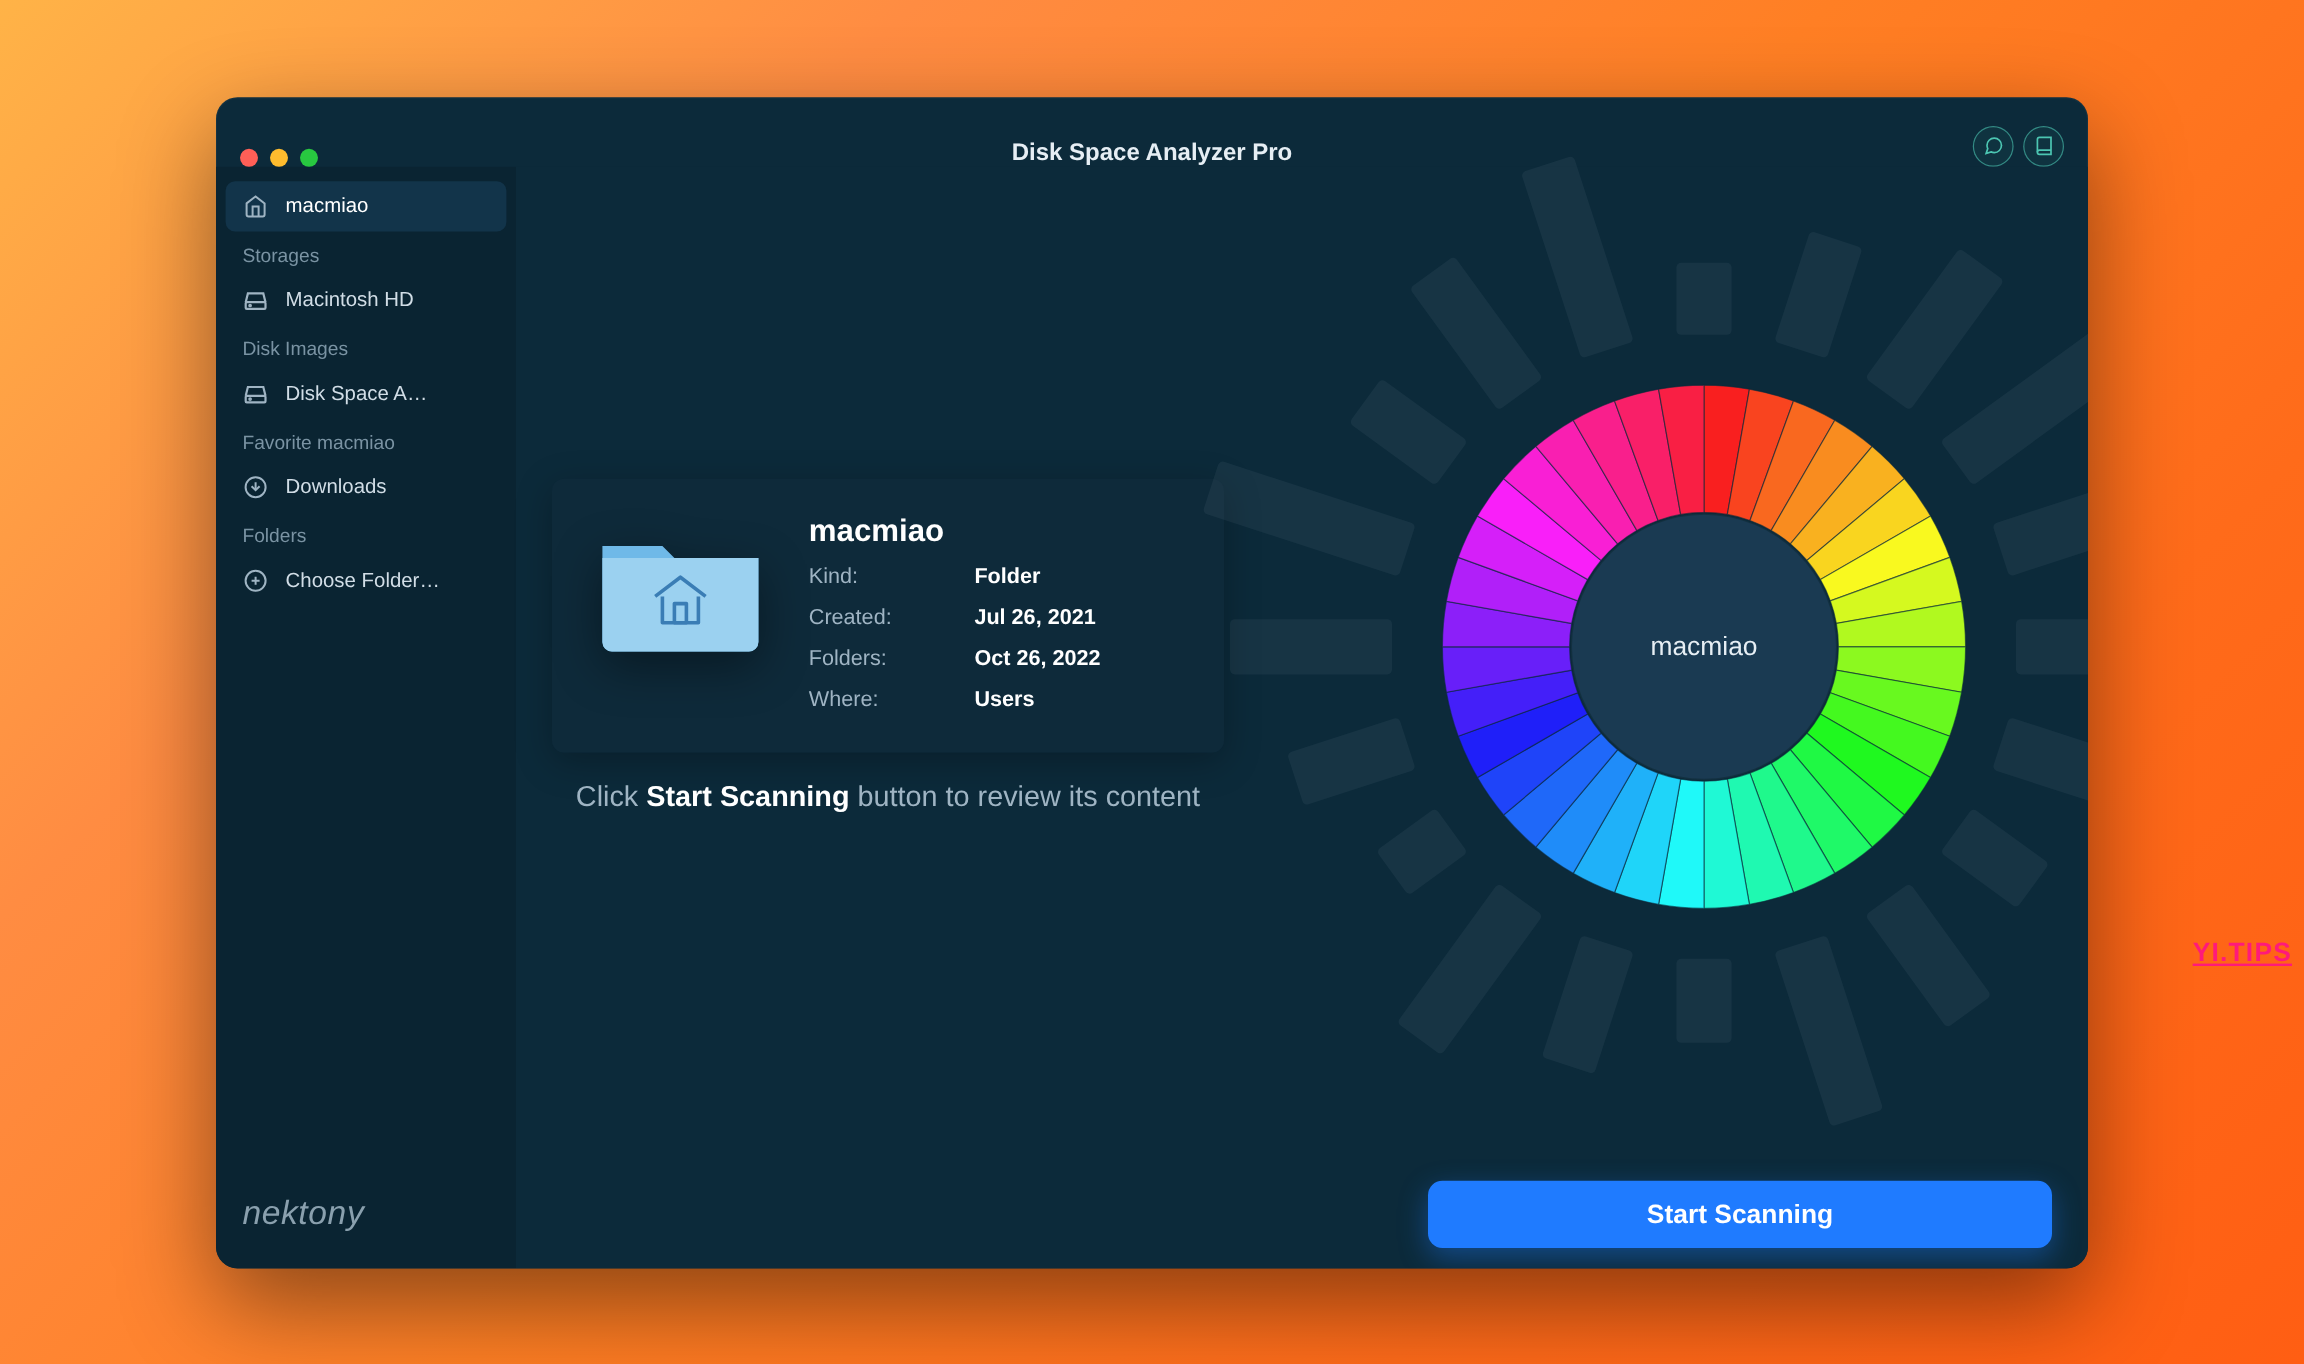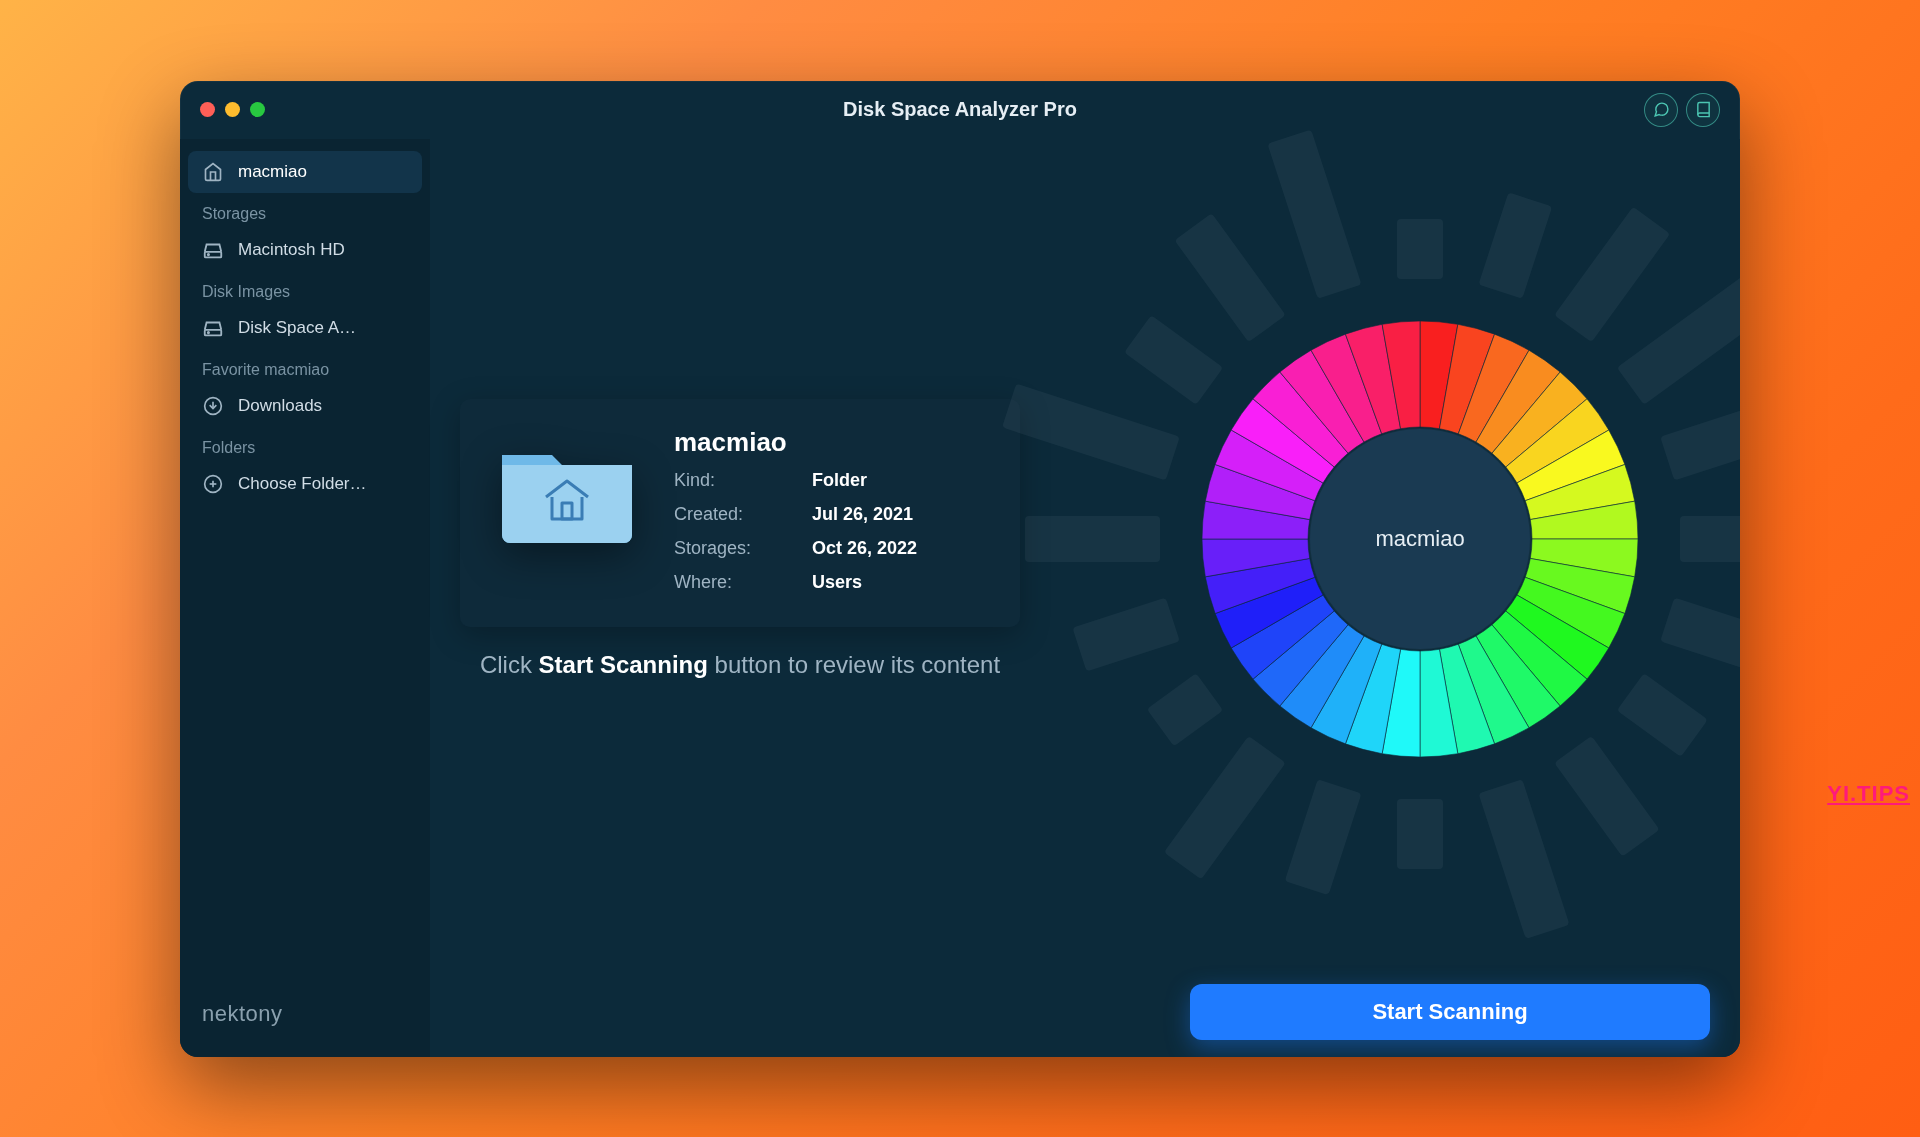--- a/index.html
+++ b/index.html
@@ -14,39 +14,39 @@
   color: #ff1a7a; font-weight: 800; font-size: 22px; letter-spacing: 1px; text-decoration: underline;
 }
 .window {
   width: 1560px; height: 976px;
   background: #0c2a3a;
   border-radius: 18px;
   box-shadow: 0 30px 80px rgba(0,0,0,.45), 0 0 0 1px rgba(255,255,255,.04) inset;
   display: flex; flex-direction: column; overflow: hidden;
 }
 .titlebar {
-  height: 58px; display: flex; align-items: center; padding: 0 20px;
+  height: 58px; display: flex; align-items: flex-end; padding: 0 20px;
   position: relative;
 }
 .traffic { display: flex; gap: 10px; }
 .dot { width: 15px; height: 15px; border-radius: 50%; }
 .dot.red { background: #ff5f57; }
 .dot.yellow { background: #febc2e; }
 .dot.green { background: #28c840; }
 .title { position: absolute; left: 0; right: 0; text-align: center; color: #e6eef4; font-size: 20px; font-weight: 600; }
 .titlebar-right { margin-left: auto; display: flex; gap: 8px; }
 .tb-btn { width: 34px; height: 34px; border-radius: 50%; border: 1px solid rgba(76,198,178,.6); display: flex; align-items: center; justify-content: center; color: #4cc6b2; cursor: pointer; background: rgba(76,198,178,.06); }
 
 .body { flex: 1; display: flex; justify-content: flex-end; }
 .sidebar { width: 250px; background: #0a2432; display: flex; flex-direction: column; padding: 12px 8px 12px 8px; }
 .side-item { display: flex; align-items: center; gap: 14px; padding: 10px 14px; border-radius: 8px; color: #d1dde6; font-size: 17px; cursor: pointer; }
 .side-item.active { background: #12344a; color: #fff; }
 .side-head { color: #7a93a3; font-size: 16px; padding: 12px 14px 6px; }
 .side-icon { width: 22px; height: 22px; display: flex; align-items: center; justify-content: center; color: #9fb4c3; flex-shrink: 0; }
-.brand { margin-top: auto; padding: 18px 14px; color: #8aa0ae; font-size: 22px; letter-spacing: .5px; }
+.brand { margin-top: auto; padding: 18px 14px; color: #8aa0ae; font-size: 28px; letter-spacing: .5px; font-style: italic; }
 
 .main { flex: 1; position: relative; display: flex; flex-direction: column; background: #0c2a3a; }
 .content { flex: 1; display: flex; align-items: flex-start; padding: 60px 40px 0 30px; gap: 40px; position: relative; }
 .info-card {
   margin-top: 200px;
   width: 560px; background: rgba(16,42,58,.55); border-radius: 10px; padding: 28px 32px 34px;
   display: flex; gap: 32px; align-items: flex-start;
   box-shadow: 0 8px 30px rgba(0,0,0,.25);
 }
 .folder-graphic { width: 150px; height: 120px; position: relative; filter: drop-shadow(0 12px 20px rgba(0,0,0,.4)); }
@@ -188,21 +188,21 @@
                 </g>
               </svg>
             </div>
             <div class="info-text">
               <h2>macmiao</h2>
               <div class="kv">
                 <div class="k">Kind:</div>
                 <div class="v">Folder</div>
                 <div class="k">Created:</div>
                 <div class="v">Jul 26, 2021</div>
-                <div class="k">Storages:</div>
+                <div class="k">Folders:</div>
                 <div class="v">Oct 26, 2022</div>
                 <div class="k">Where:</div>
                 <div class="v">Users</div>
               </div>
             </div>
           </div>
           <div class="hint">
             <span>Click </span><b>Start Scanning</b><span> button to review its content</span>
           </div>
         </div>

